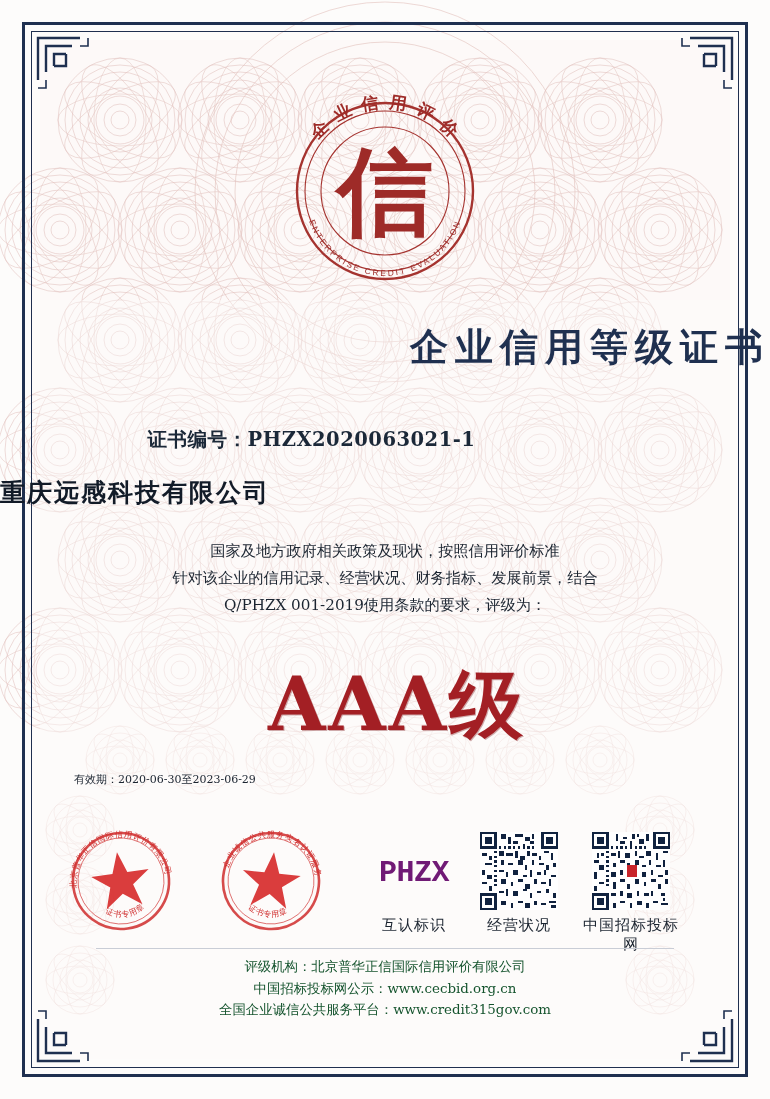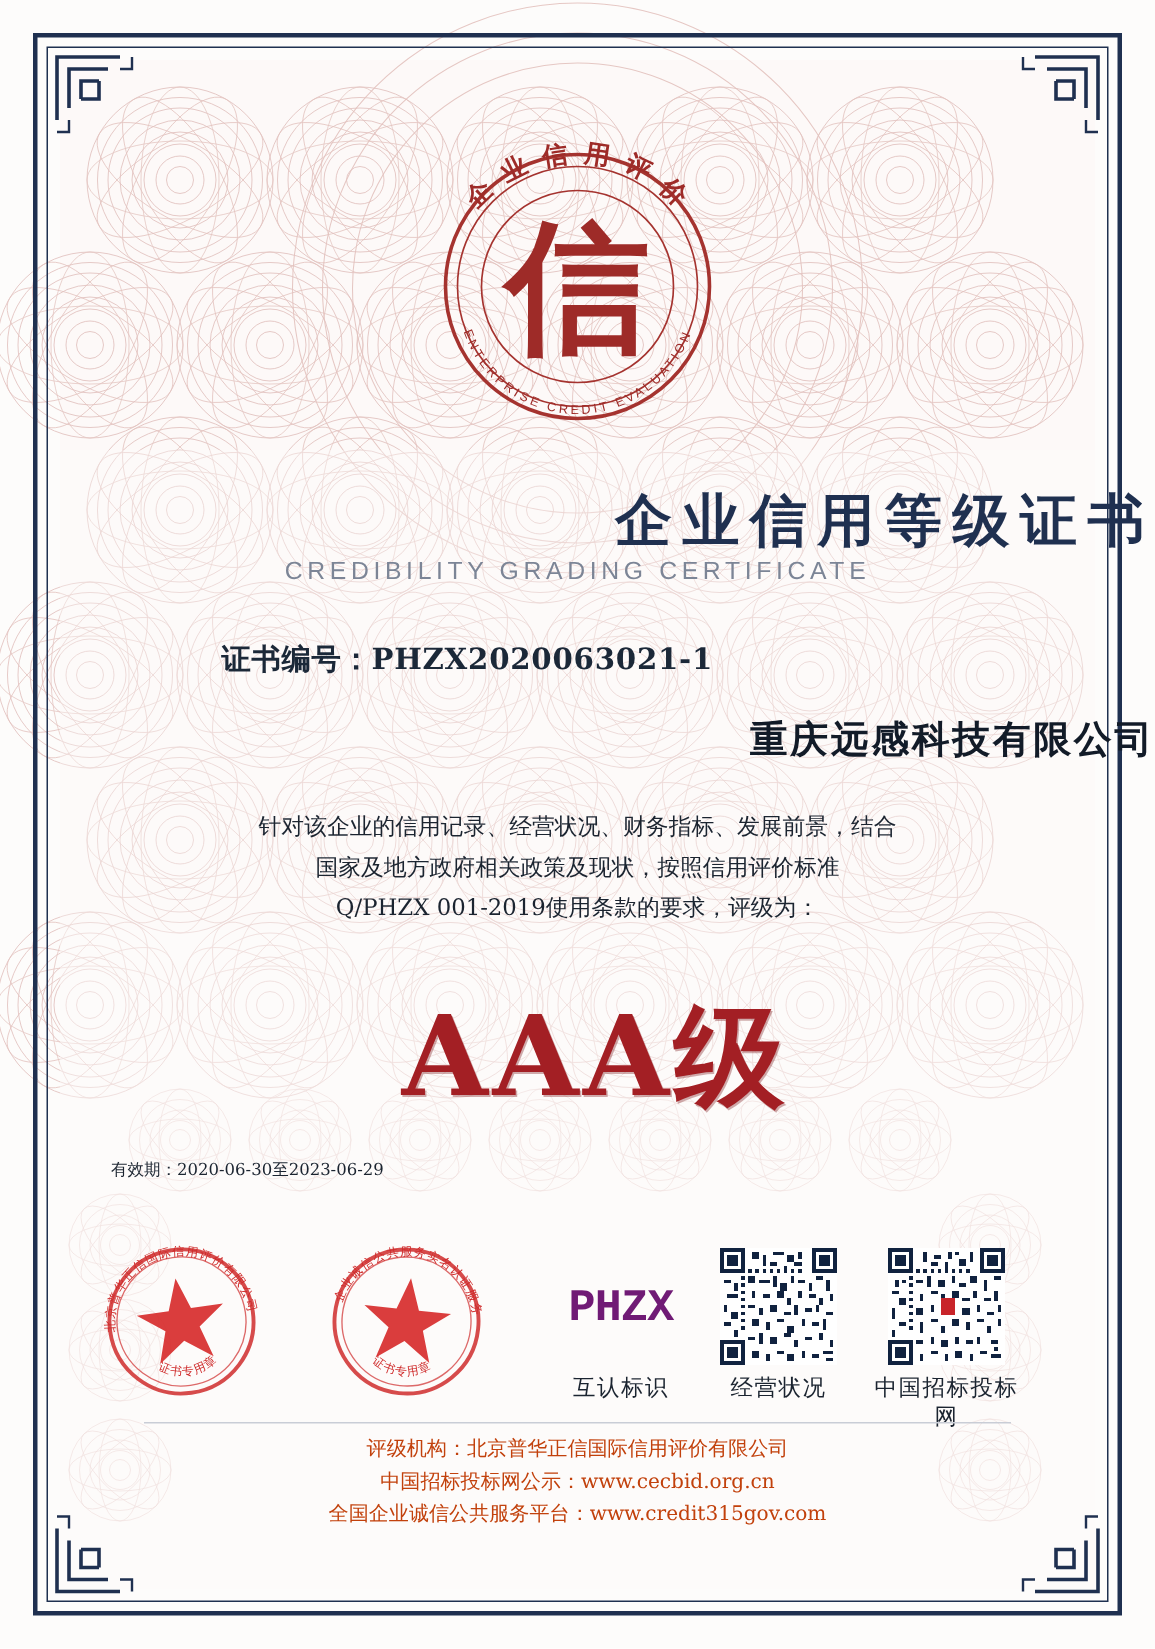--- a/index.html
+++ b/index.html
@@ -89,21 +89,21 @@
     text-align: center;
     font-family: "DejaVu Serif", serif;
     font-size: 19.5px;
     font-weight: bold;
     color: #1b2838;
     letter-spacing: 0.5px;
   }
   .company {
     position: absolute;
     top: 476px; left: 0; width: 770px;
-    text-align: right;
+    text-align: left;
     font-family: "DejaVu Serif", serif;
     font-size: 25px;
     font-weight: bold;
     color: #121b28;
     letter-spacing: 2px;
   }
   .body-text {
     position: absolute;
     top: 538px; left: 96px; width: 578px;
     text-align: center;
@@ -185,21 +185,21 @@
     height: 1px;
     background: #c9cdd6;
   }
   .footer {
     position: absolute;
     top: 956px; left: 0; width: 770px;
     text-align: center;
     font-family: "DejaVu Serif", serif;
     font-size: 13.4px;
     line-height: 21.5px;
-    color: #c2410c;
+    color: #14532d;
   }
   .footer div { white-space: nowrap; }
 </style>
 </head>
 <body>
 
 <div id="cert">
 
   <svg class="bg-pattern" viewBox="0 0 770 1099" xmlns="http://www.w3.org/2000/svg">
     <defs>
@@ -373,29 +373,28 @@
     <text font-family="Liberation Sans, sans-serif" font-size="8.4" fill="#9e2b28" letter-spacing="2.1">
       <textPath href="#arcBot" startOffset="50%" text-anchor="middle">ENTERPRISE CREDIT EVALUATION</textPath>
     </text>
     <text x="113" y="113" text-anchor="middle" dominant-baseline="central" font-family="DejaVu Serif, serif" font-size="96" font-weight="bold" fill="#9e2b28">信</text>
   </svg>
 
   <div class="content">
 
     <div class="title-cn">企业信用等级证书</div>
 
-    <div class="title-en">CREDIBILITY GRADING CERTIFICATE</div>
 
     <div class="cert-no">证书编号：PHZX2020063021-1</div>
 
     <div class="company">重庆远感科技有限公司</div>
 
     <div class="body-text">
+      <div>国家及地方政府相关政策及现状，按照信用评价标准</div>
       <div>针对该企业的信用记录、经营状况、财务指标、发展前景，结合</div>
-      <div>国家及地方政府相关政策及现状，按照信用评价标准</div>
       <div>Q/PHZX 001-2019使用条款的要求，评级为：</div>
     </div>
 
     <div class="grade">AAA级</div>
 
     <div class="validity">有效期：2020-06-30至2023-06-29</div>
 
     <div class="stamps">
 
       <svg class="stamp s1" viewBox="0 0 118 118" xmlns="http://www.w3.org/2000/svg">

